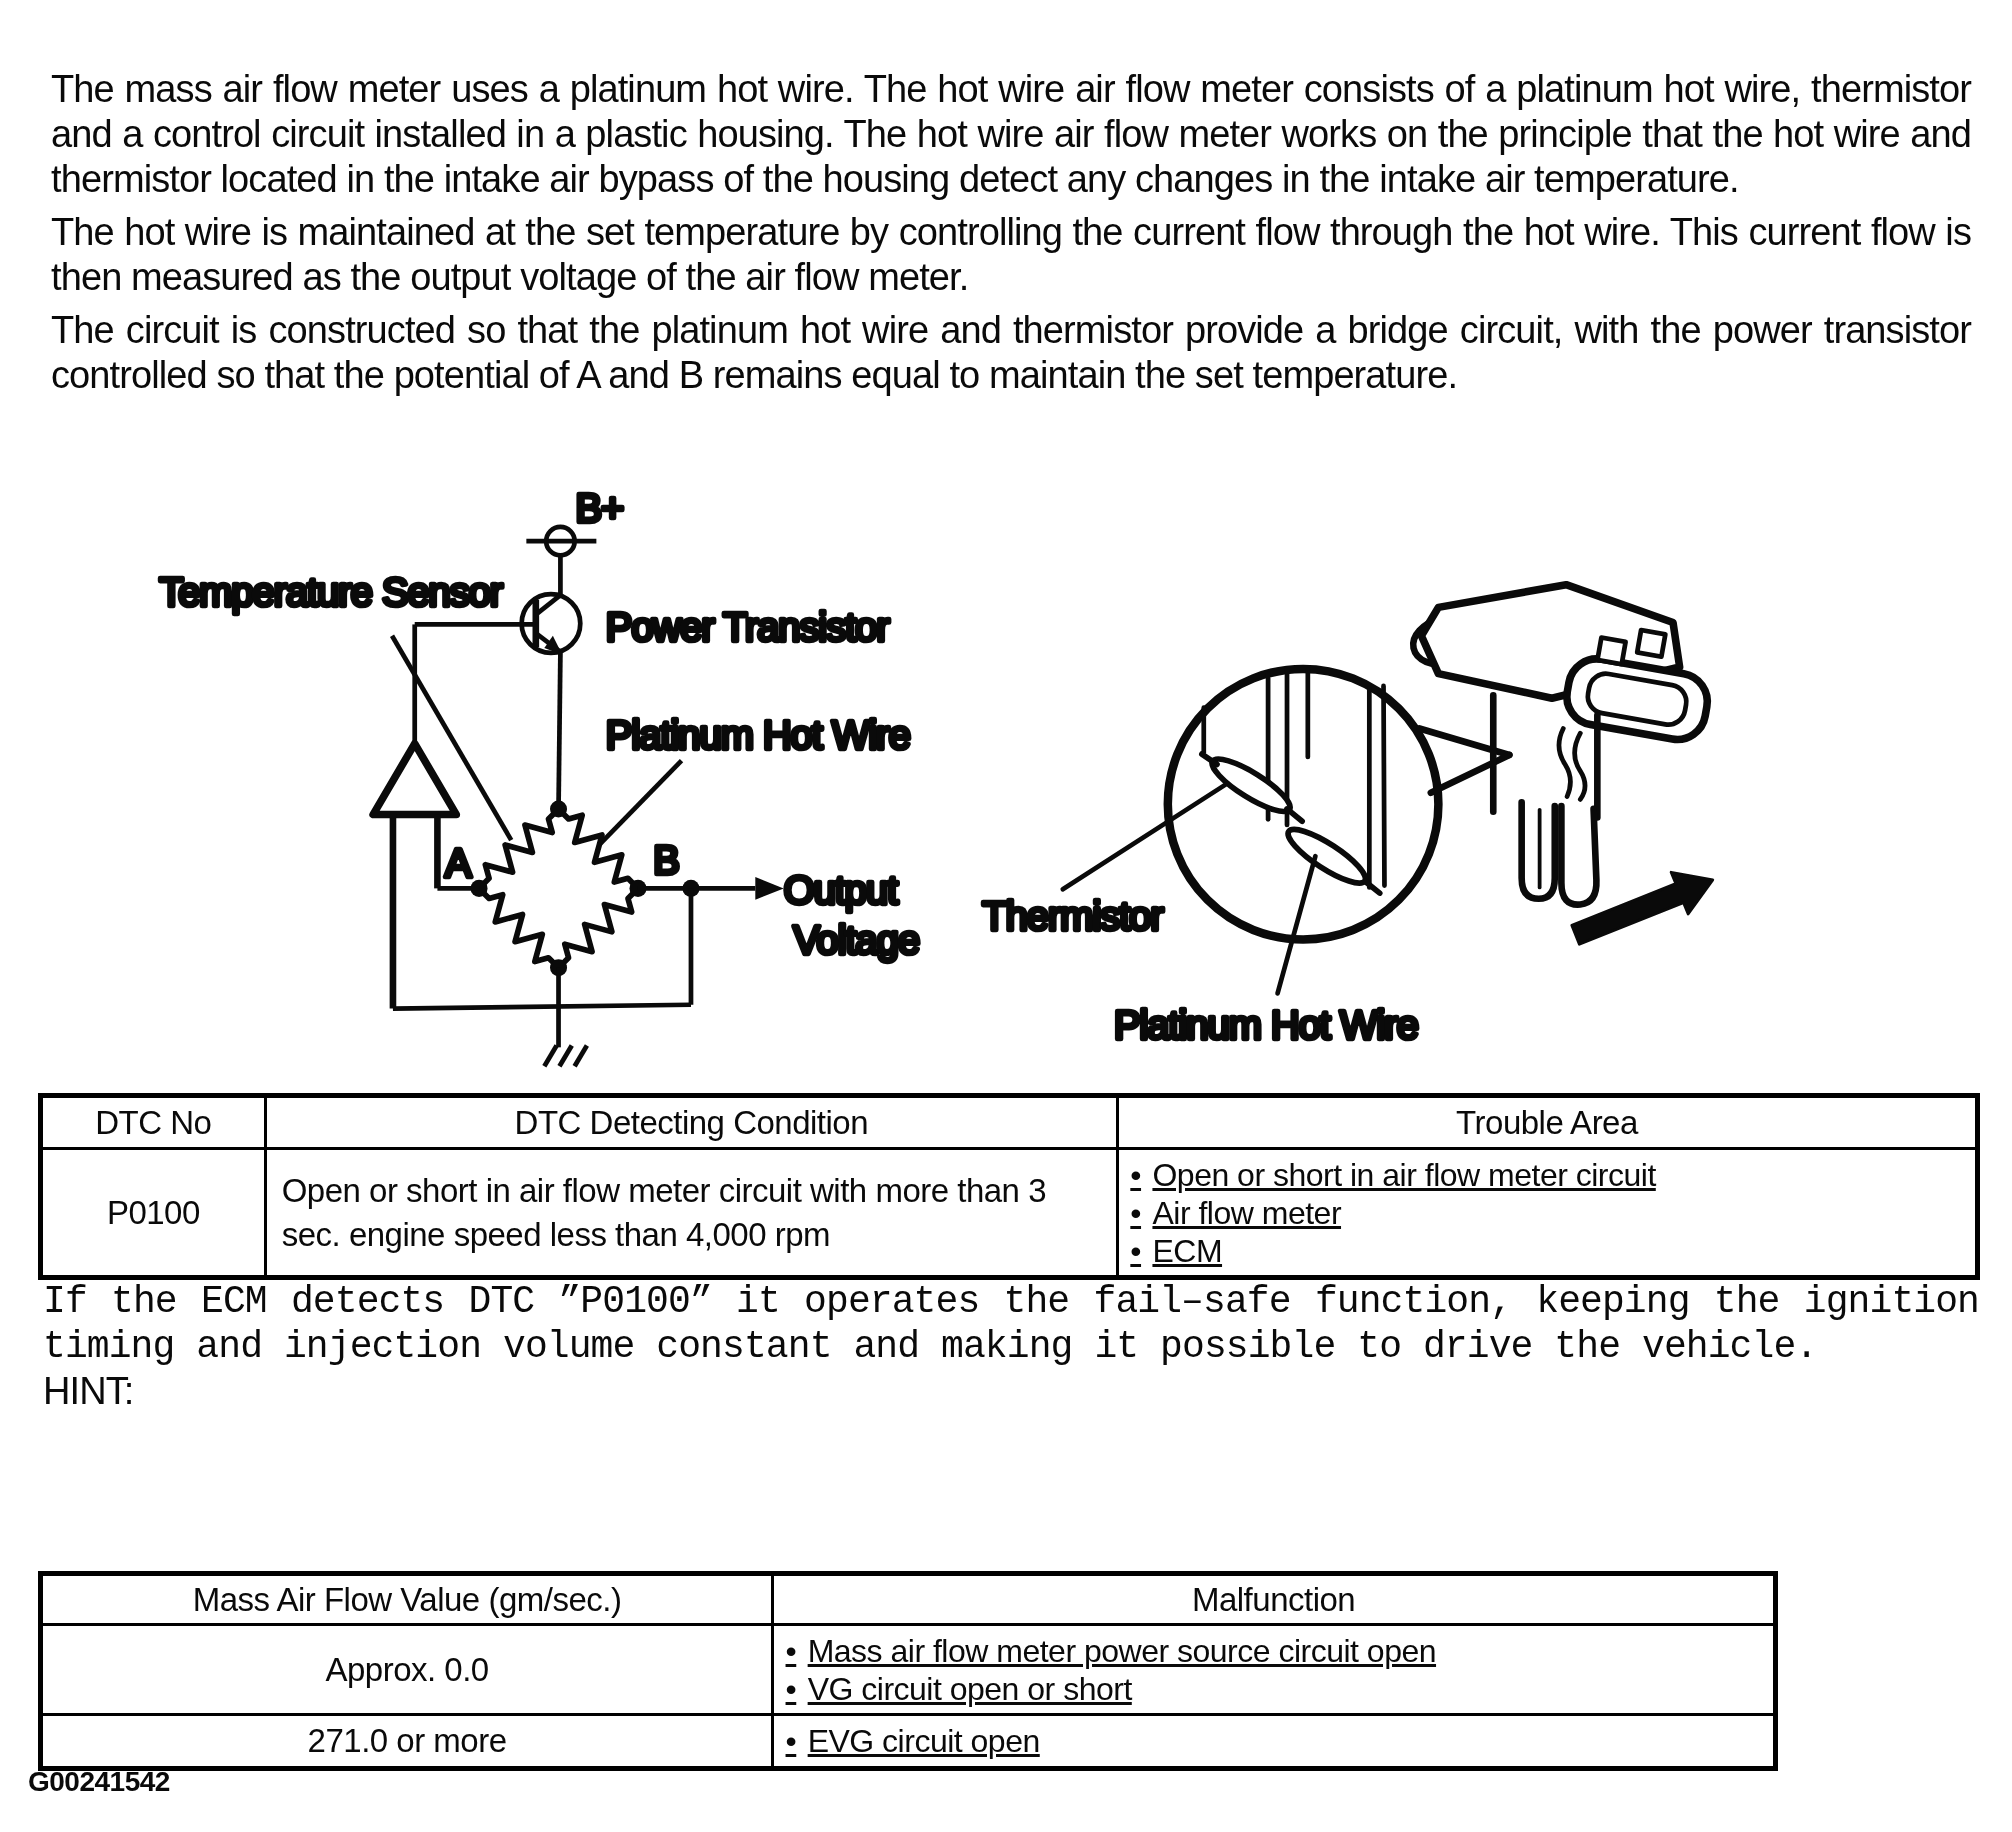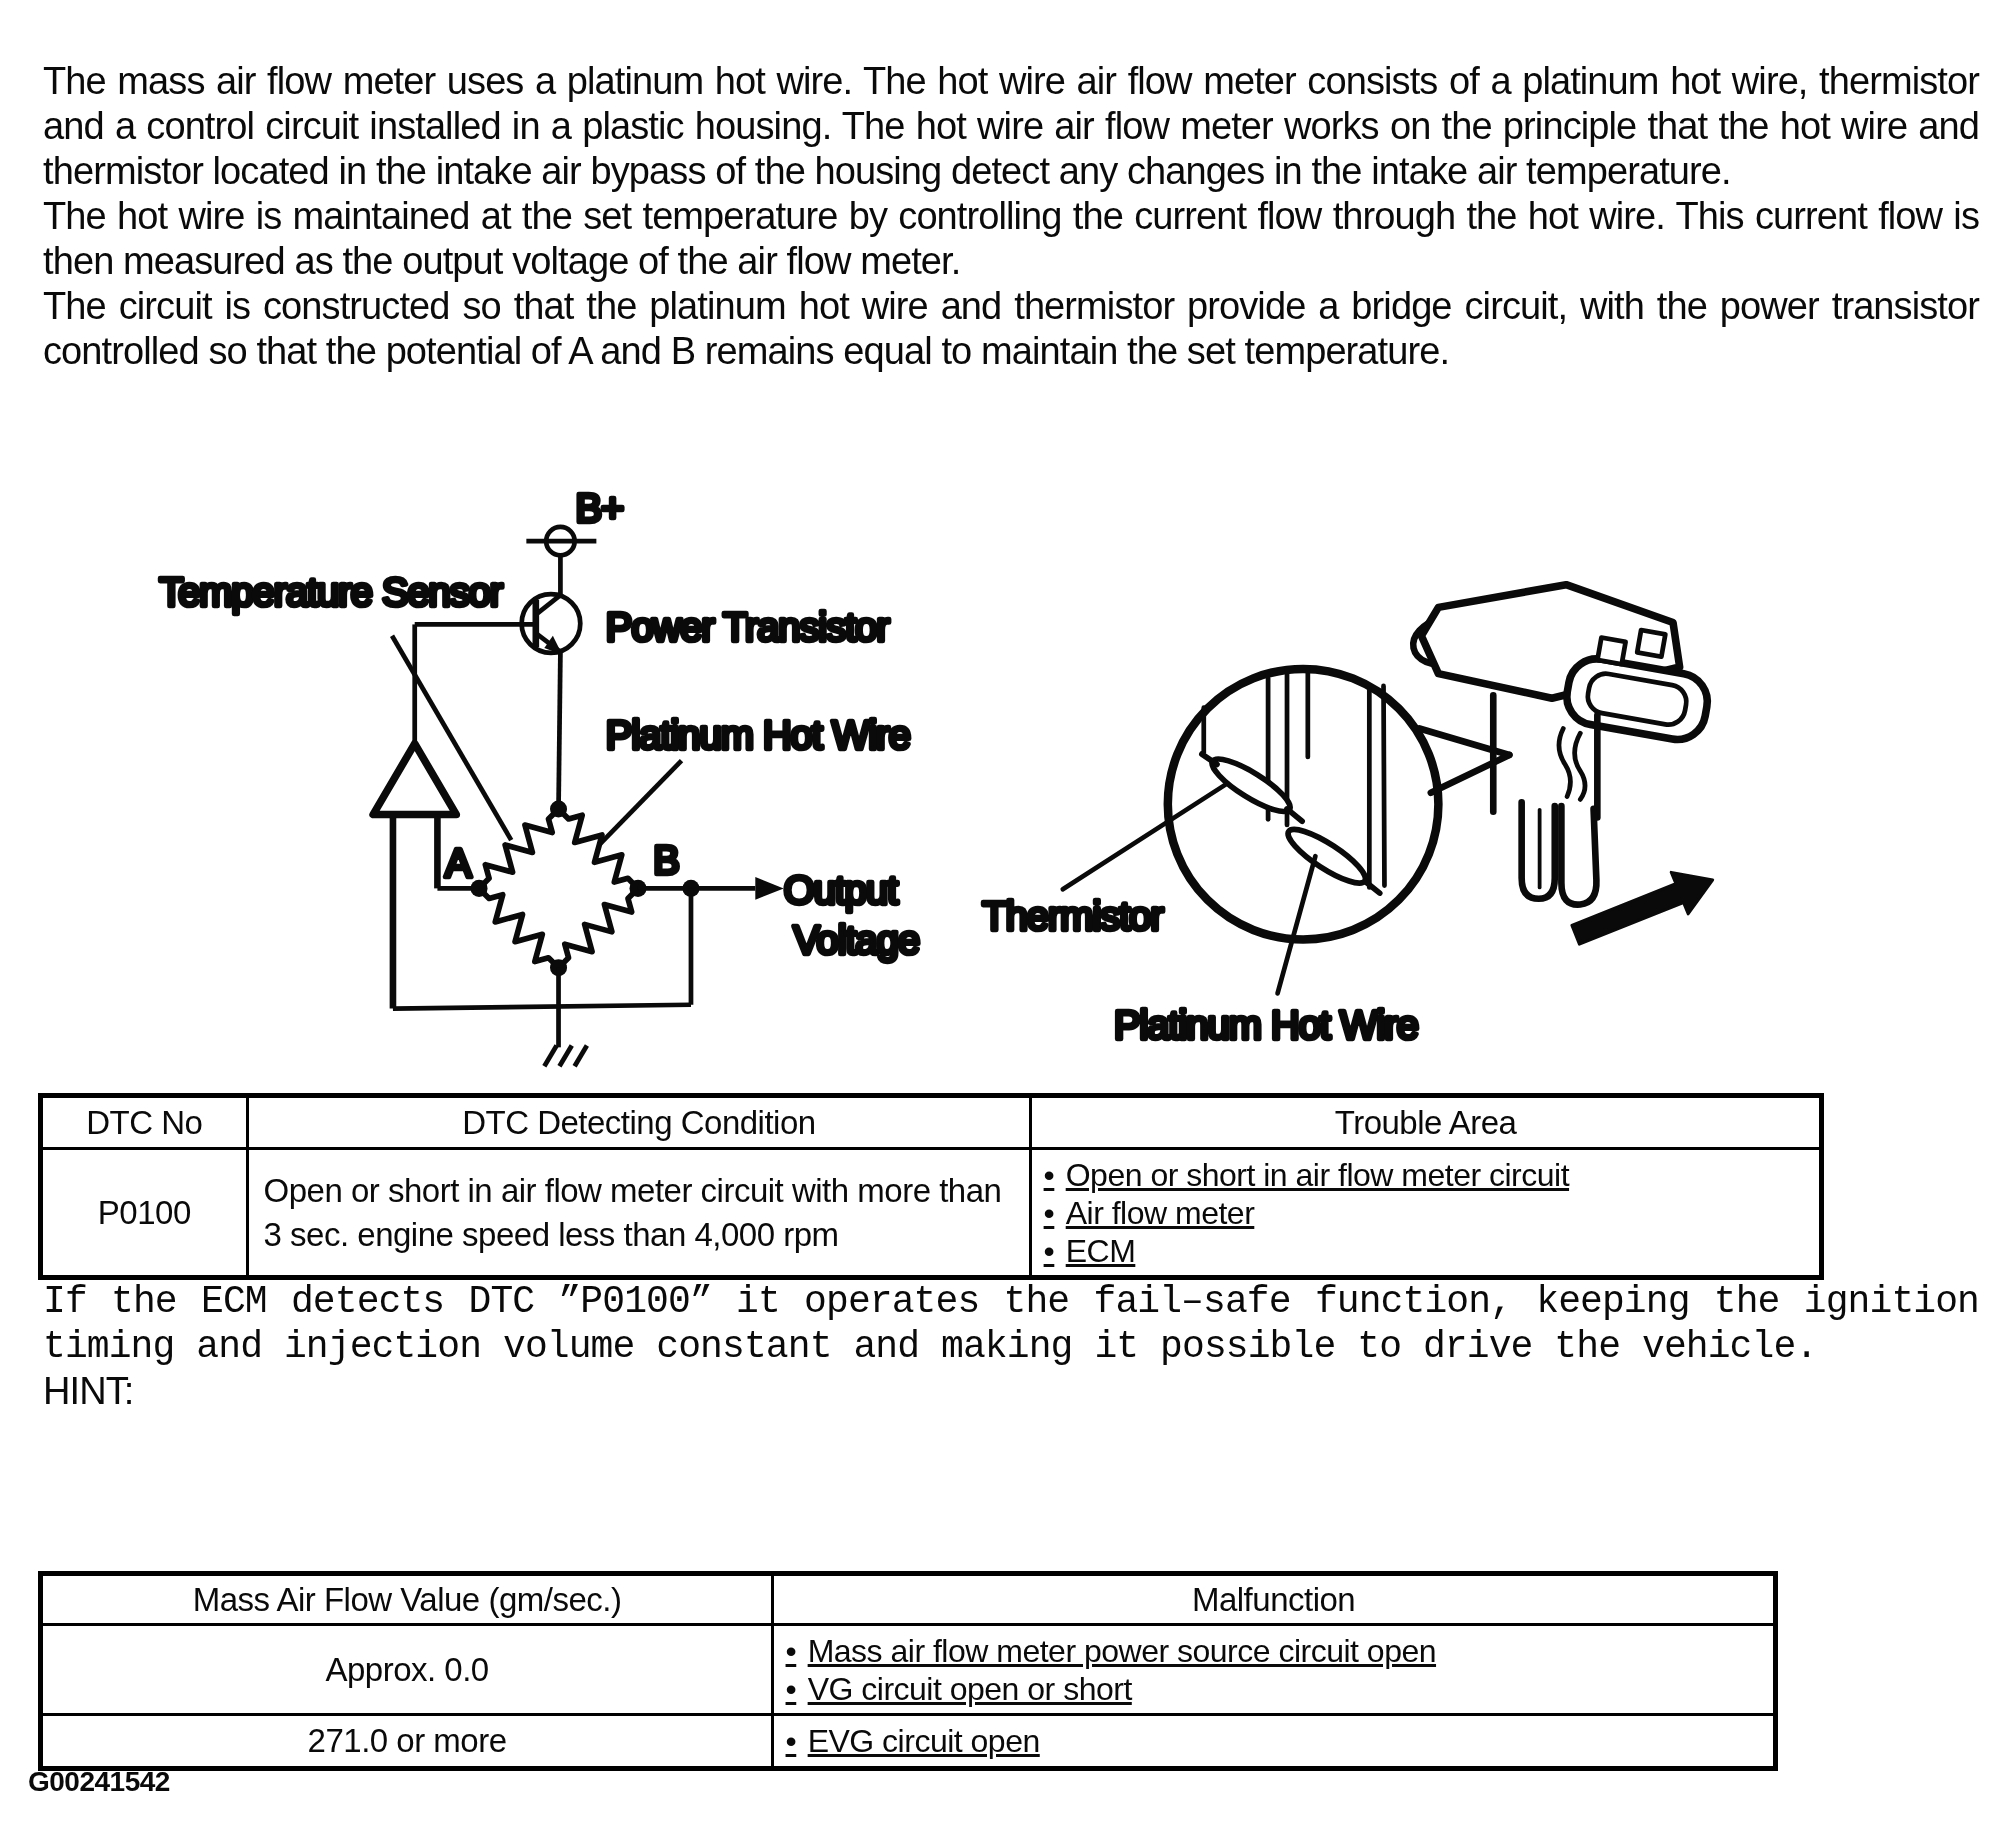--- a/index.html
+++ b/index.html
@@ -5,37 +5,37 @@
   html,body { margin:0; padding:0; background:#ffffff; }
   .page {
     position:relative; width:2013px; height:1832px; background:#ffffff;
     font-family:"Liberation Sans","DejaVu Sans",sans-serif; color:#0a0a0a;
     overflow:hidden;
   }
   .intro {
     position:absolute; left:43px; top:59px; width:1936px;
     font-size:38px; line-height:45px; letter-spacing:-0.9px; text-align:justify;
   }
-  .intro p { margin:0; }
+  .intro p { margin:8px; }
   .failsafe {
     position:absolute; left:43px; top:1279px; width:1936px;
     font-size:38px; line-height:45px; letter-spacing:-0.9px;
   }
   .failsafe .just { text-align:justify;font-family:Liberation Mono, monospace; }
   svg.diagram { position:absolute; left:0; top:0; }
   svg.diagram text {
     font-family:"Liberation Sans","DejaVu Sans",sans-serif;
     font-size:42px; fill:#0a0a0a; letter-spacing:-1px;
   }
   table.doc {
     position:absolute; border-collapse:collapse; table-layout:fixed;
     background:#fff; border:5.7px solid #000;
   }
   table.doc th, table.doc td { border:3.8px solid #000; font-weight:normal; }
-  table.t1 { left:38px; top:1093px; width:1786px; }
+  table.t1 { left:38px; top:1093px; width:1942px; }
   table.t2 { left:38px; top:1571px; width:1740px; }
   th.hdr { font-size:33px; text-align:center; height:47px; letter-spacing:-0.5px; }
   .t2 th.hdr { height:45px; }
   td.ctr { font-size:33px; text-align:center; vertical-align:middle; letter-spacing:-0.5px; }
   td.cond { font-size:33px; line-height:44px; vertical-align:middle; padding:15px 15px; letter-spacing:-0.5px; }
   td.bullets { vertical-align:middle; padding:5.7px 11.4px; }
   td.bullets .bli { font-size:32px; line-height:38px; letter-spacing:-0.5px;text-decoration:underline; }
   td.bullets .bli::before { content:"\2022"; margin-right:11.4px; }
   .gcode {
     position:absolute; left:28px; top:1766px; font-size:28px; letter-spacing:-0.5px;font-weight:bold;

